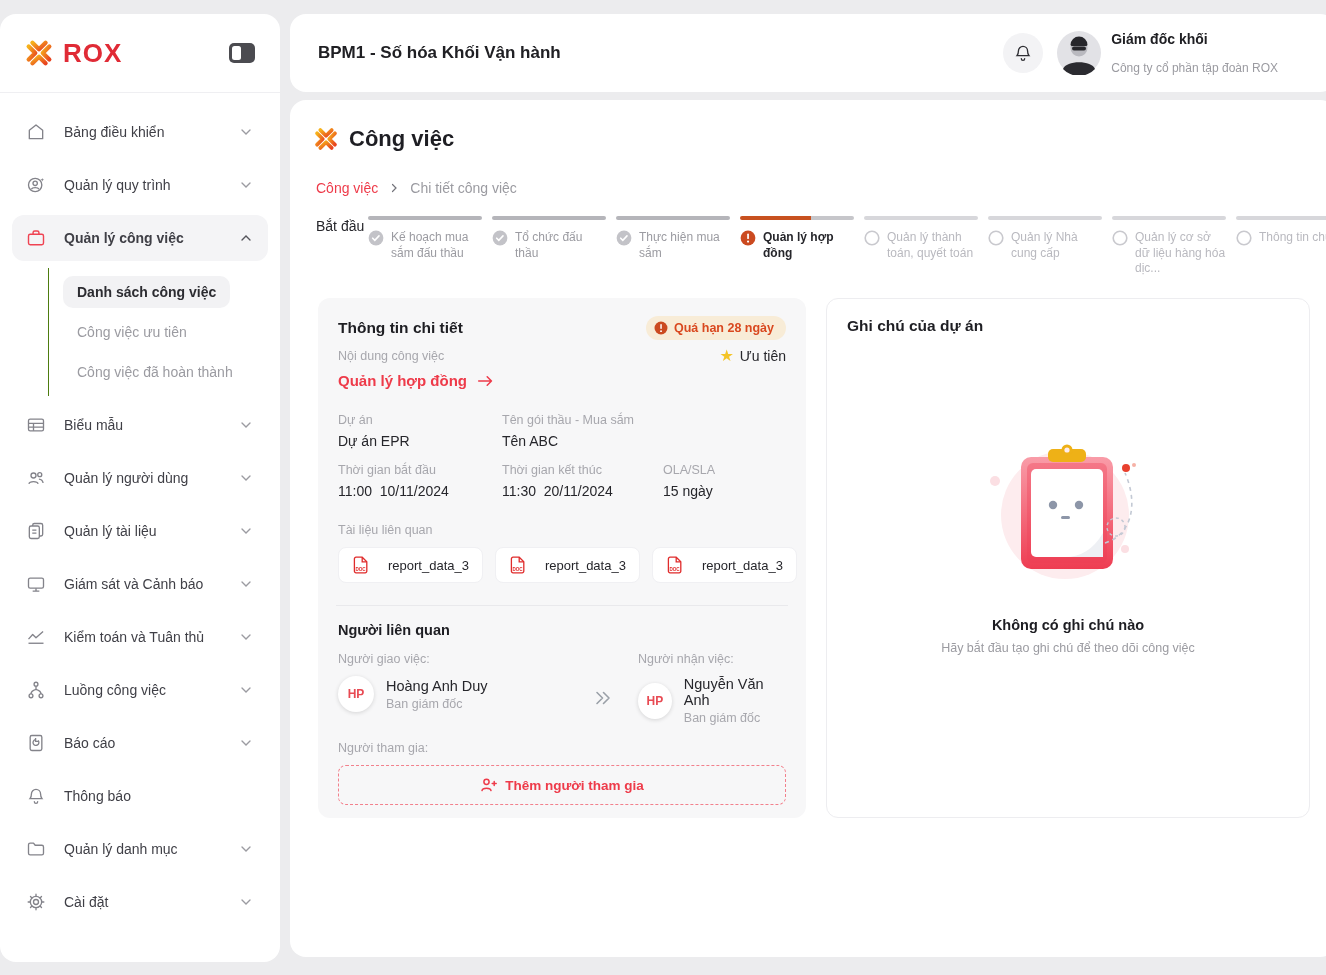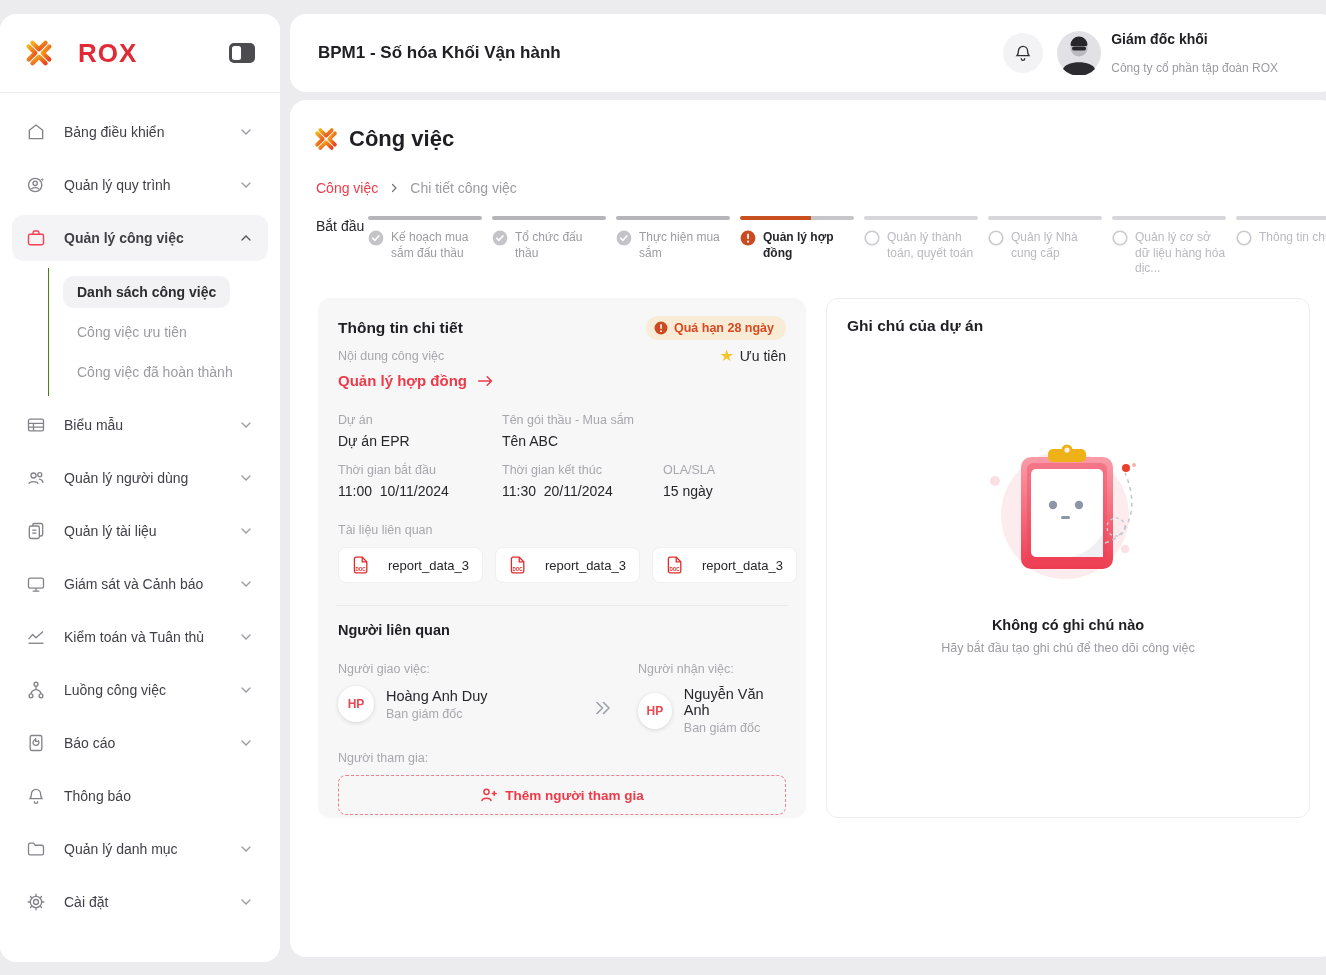--- a/index.html
+++ b/index.html
@@ -7,21 +7,21 @@
     width:1326px;height:975px;position:relative;overflow:hidden;
     background:#ececee;font-family:"Liberation Sans",sans-serif;
     -webkit-font-smoothing:antialiased;color:#26262b;
   }
   svg{display:block}
   
   .sidebar{position:absolute;left:0;top:14px;width:280px;height:948px;background:#fff;
     border-radius:16px;display:flex;flex-direction:column;}
   .sidebar-head{height:78px;flex:0 0 auto;display:flex;align-items:center;justify-content:space-between;
     padding:0 24px;border-bottom:1px solid #efeff2;}
-  .logo{display:flex;align-items:center;gap:24px}
+  .logo{display:flex;align-items:center;gap:9px}
   .logo-text{font-size:26px;font-weight:800;letter-spacing:1px;color:#e02b36}
   .collapse-btn{cursor:pointer}
   .nav{padding:16px 0 0;flex:1}
   .nav-item{height:46px;margin:0 12px 7px;display:flex;align-items:center;padding:0 14px;
     border-radius:12px;font-size:14px;color:#3f3f46;cursor:pointer}
   .nav-item .nicon{width:20px;height:20px;margin-right:18px;flex:0 0 auto}
   .nav-item .chev{margin-left:auto}
   .nav-item.active{background:#f4f4f6;font-weight:600}
   .submenu{margin:0 0 6px 48px;border-left:1px solid #4d7c0f;padding:4px 0}
   .sub-item{min-height:40px;display:flex;align-items:center;padding-left:14px;
@@ -74,21 +74,21 @@
   .task-link{display:flex;align-items:center;gap:10px;margin-top:8px;font-size:15px;font-weight:700;
     color:#ee3b4a;cursor:pointer}
   .fields{display:grid;grid-template-columns:164px 161px 1fr;row-gap:14px;margin-top:24px}
   .cell.span2{grid-column:2 / span 2}
   .docs-label{margin-top:24px}
   .chips{display:flex;gap:12px;margin-top:10px}
   .chip{background:#fff;border:1px solid #f0f0f3;border-radius:8px;height:36px;display:flex;
     align-items:center;gap:19px;padding:0 13px;font-size:13px;color:#26262b;cursor:pointer;box-sizing:border-box}
   .divider{height:1px;background:#e9e9ec;margin:22px -2px 0}
   .people-title{font-size:14.5px;font-weight:700;margin-top:16px;color:#1e1e23}
-  .people-grid{display:grid;grid-template-columns:230px 70px 1fr;margin-top:24px}
+  .people-grid{display:grid;grid-template-columns:230px 70px 1fr;margin-top:14px}
   .person{display:flex;align-items:center;gap:12px;margin-top:10px}
   .hp-avatar{width:36px;height:36px;border-radius:50%;background:#fff;box-shadow:0 1px 4px rgba(0,0,0,.14);
     display:flex;align-items:center;justify-content:center;font-size:12px;font-weight:700;color:#e84a53}
   .p-name{font-size:14.5px;color:#26262b}
   .p-role{font-size:12.5px;color:#a7a7ad;margin-top:3px}
   .arrow-cell{display:flex;align-items:center;justify-content:center;padding-top:18px}
   .participants-label{margin-top:16px}
   .add-btn{margin-top:10px;height:38px;border:1.5px dashed #f2808c;border-radius:8px;display:flex;
     align-items:center;justify-content:center;gap:8px;color:#ee3b4a;font-size:13.5px;font-weight:600;cursor:pointer}
   

